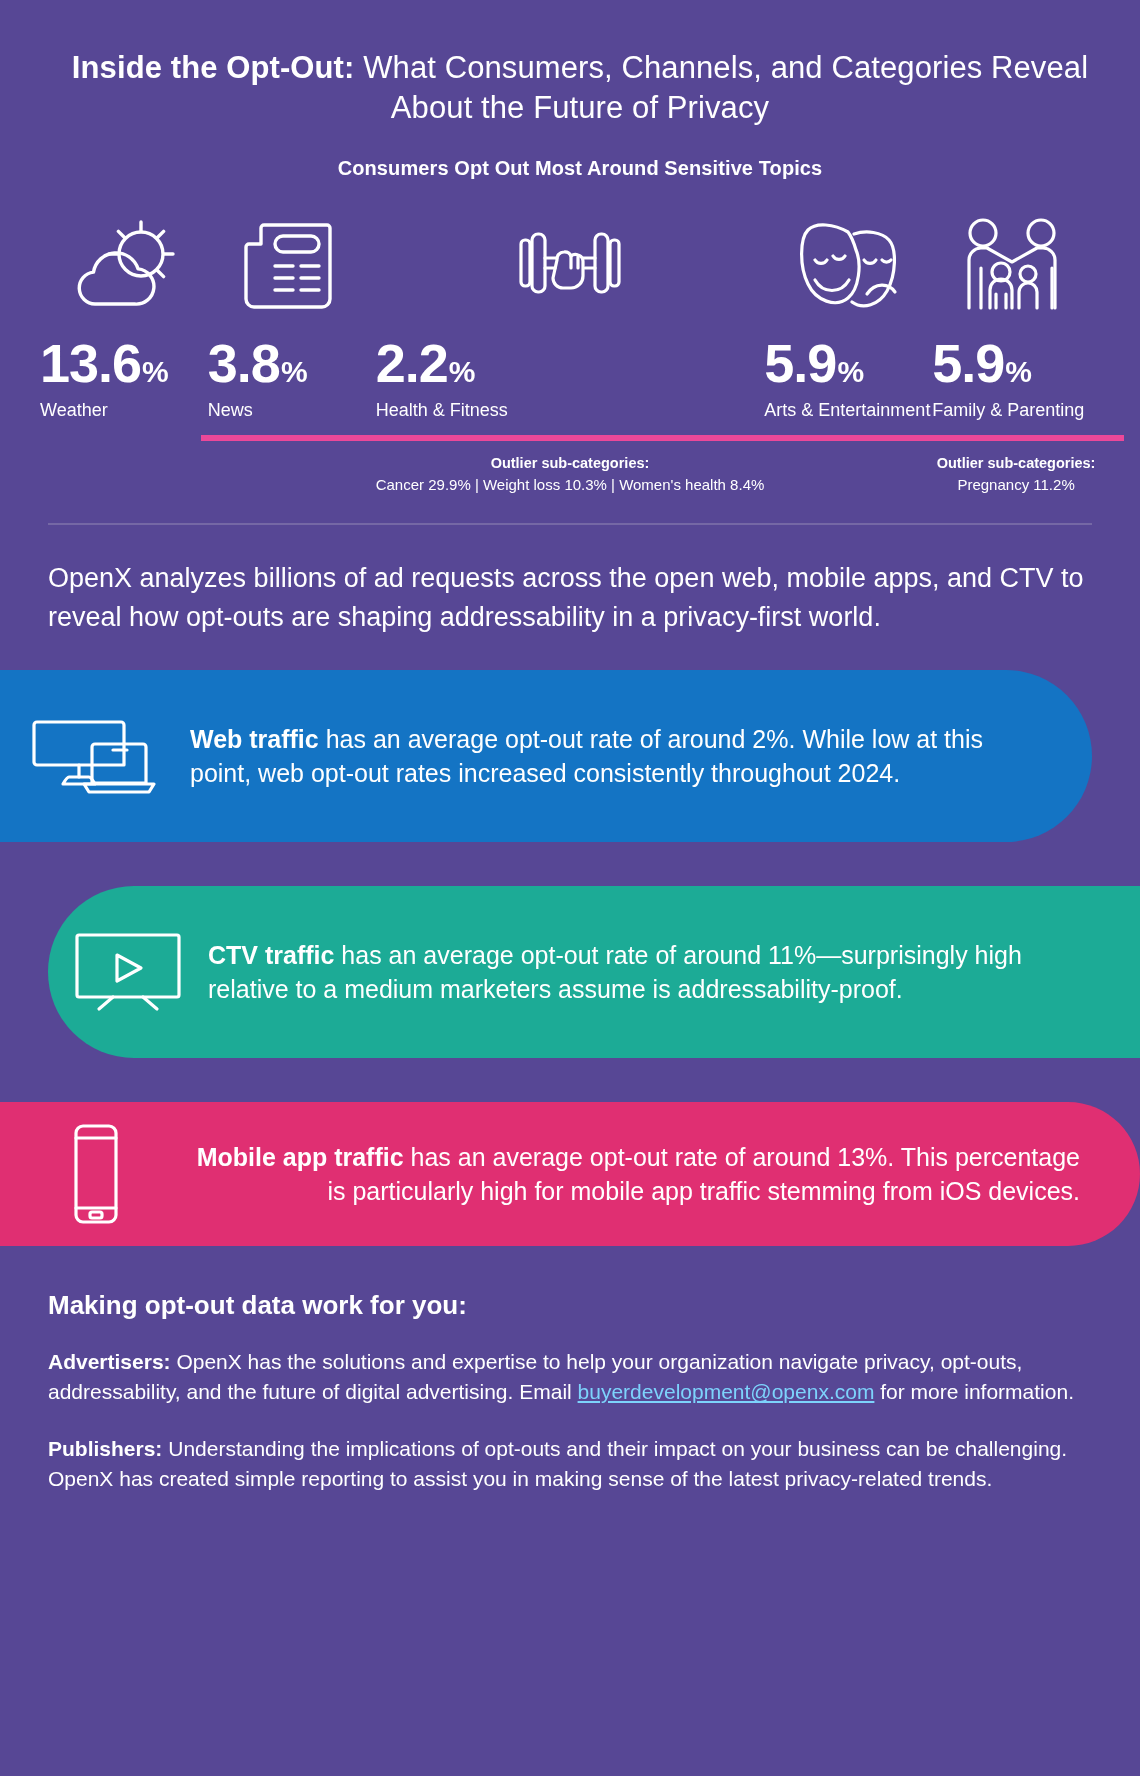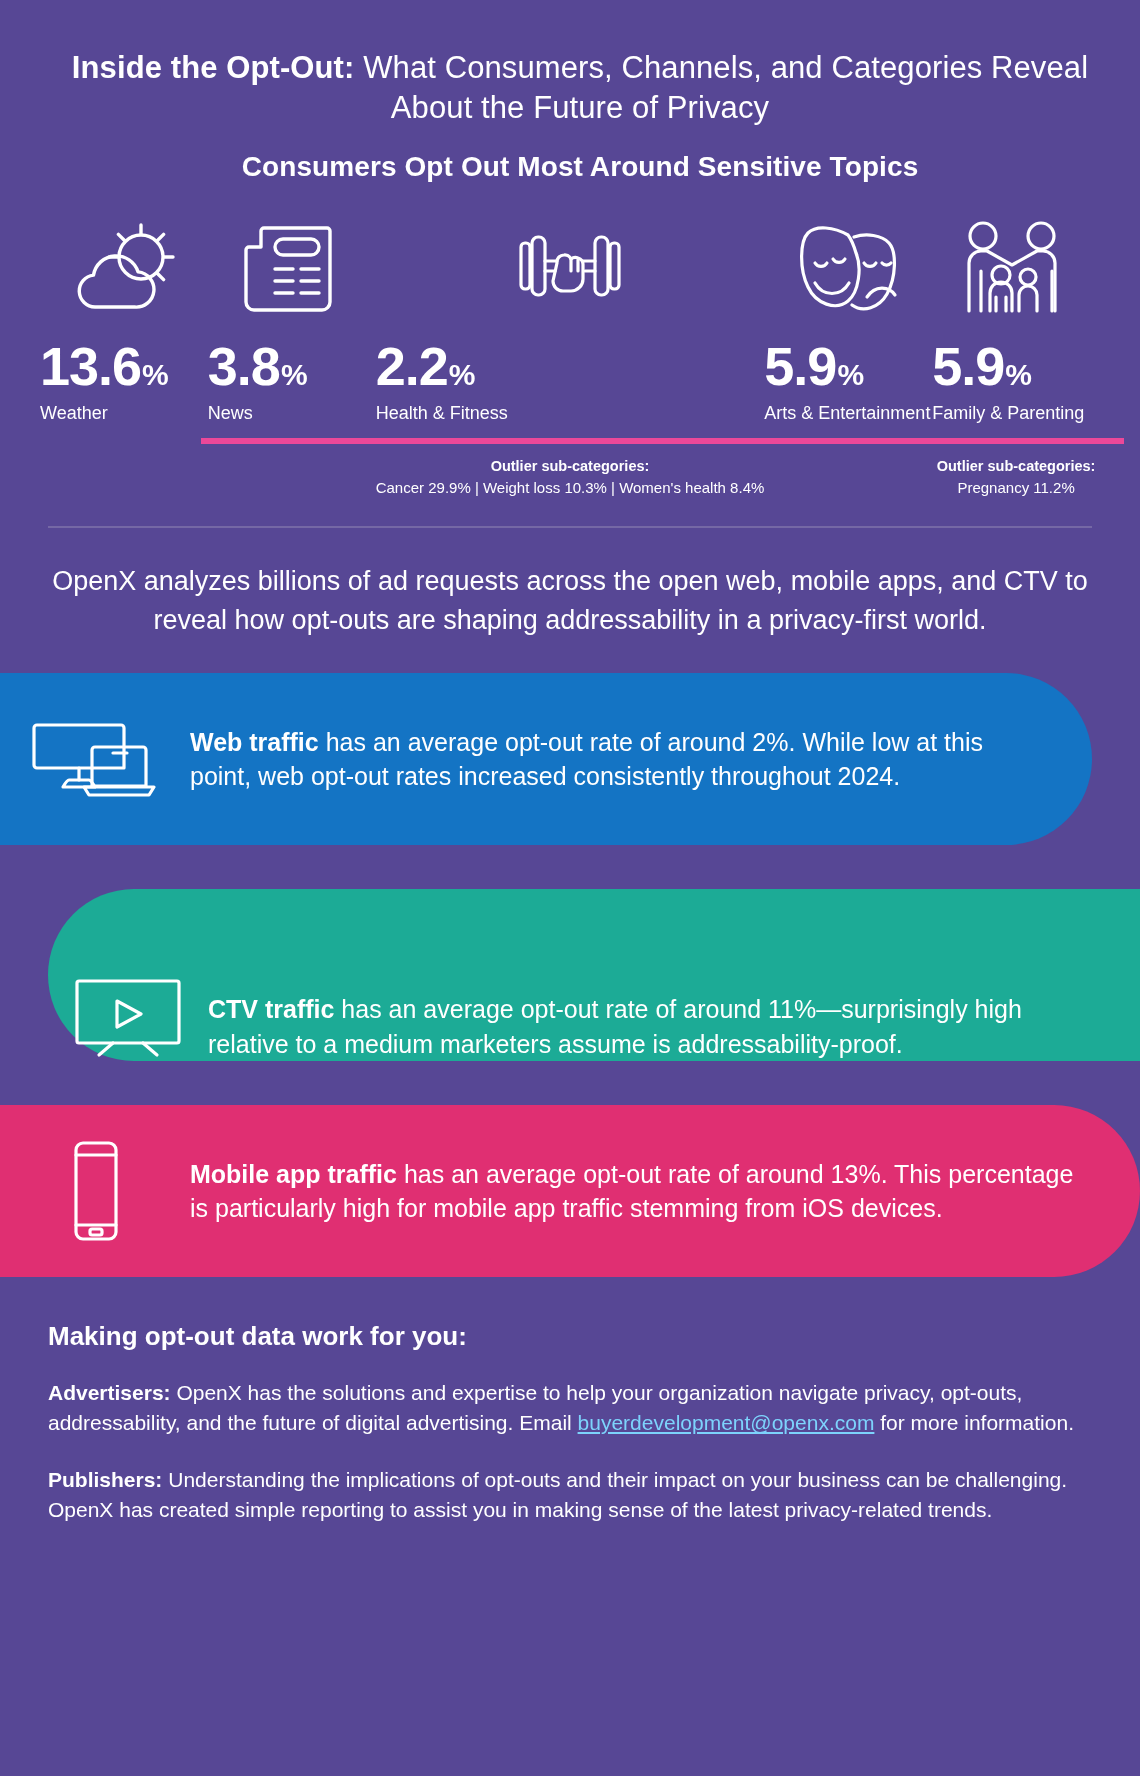--- a/index.html
+++ b/index.html
@@ -12,21 +12,21 @@
 
   .page{ width:1140px; height:1776px; background:#574795; position:relative; }
 
   
   .header{ padding:48px 48px 0 68px;text-align:center; }
   .title{
     font-size:31px; line-height:1.28; font-weight:400; letter-spacing:.1px;
   }
   .title b{ font-weight:700; }
   .subtitle{
-    margin-top:24px; font-size:28px; font-weight:700; letter-spacing:.1px;
+    margin-top:30px; font-size:20px; font-weight:700; letter-spacing:.1px;
   }
 
   
   .stats{
     margin-top:26px; padding:0 40px 0 40px;
     display:grid; grid-template-columns:repeat(5,1fr);
   }
   .stat{ display:flex; flex-direction:column; }
   .stat-icon{ height:108px; display:flex; align-items:flex-end; justify-content:center; }
   .stat-value{
@@ -44,46 +44,46 @@
   .outlier-body{ margin-top:5px; font-size:15px; font-weight:400; white-space:nowrap; }
   .outlier.wide{ width:190%; margin-left:-45%; }
   .outlier.narrow{ width:128%; margin-left:-14%; }
   .outlier-spacer{ height:1px; }
 
   
   .divider{
     margin:30px 48px 0 48px; height:2px; background:#7a6ea8; opacity:.85;
   }
   .intro{
-    margin:34px 48px 0 48px; font-size:27px; line-height:1.42; font-weight:400;text-align:center;
+    margin:34px 48px 0 48px; font-size:27px; line-height:1.42; font-weight:400;
   }
 
   
   .band{
     display:flex; align-items:center; color:#fff;
   }
   .band .band-icon{
     width:190px; flex:0 0 190px; display:flex; justify-content:center; align-items:center;
   }
   .band .band-text{
     font-size:25px; line-height:1.38; padding-right:60px;
   }
   .band .band-text b{ font-weight:700; }
 
   .band-web{
     background:#1474c4; height:172px; width:1092px;
     border-radius:0 86px 86px 0; margin-top:34px;
   }
   .band-ctv{
     background:#1cab96; height:172px; width:1092px; margin-left:48px;
-    border-radius:86px 0 0 86px; margin-top:44px;align-items:flex-end;
+    border-radius:86px 0 0 86px; margin-top:44px;
   }
   .band-mobile{
-    background:#e02f72; height:172px; width:1140px;
-    border-radius:0 86px 86px 0; margin-top:44px;
+    background:#e02f72; height:144px; width:1140px;
+    border-radius:0 86px 86px 0; margin-top:44px;text-align:right;
   }
   .band-ctv .band-icon{ width:160px; flex:0 0 160px; }
   .band-mobile .band-icon{ width:190px; flex:0 0 190px; }
 
   
   .footer{ padding:44px 48px 0 48px; }
   .footer-title{ font-size:26px; font-weight:700; }
   .footer-p{ margin-top:26px; font-size:21px; line-height:1.45; }
   .footer-p b{ font-weight:700; }
   .footer-p .mail{ text-decoration:underline; color:#7dd3fc; }

